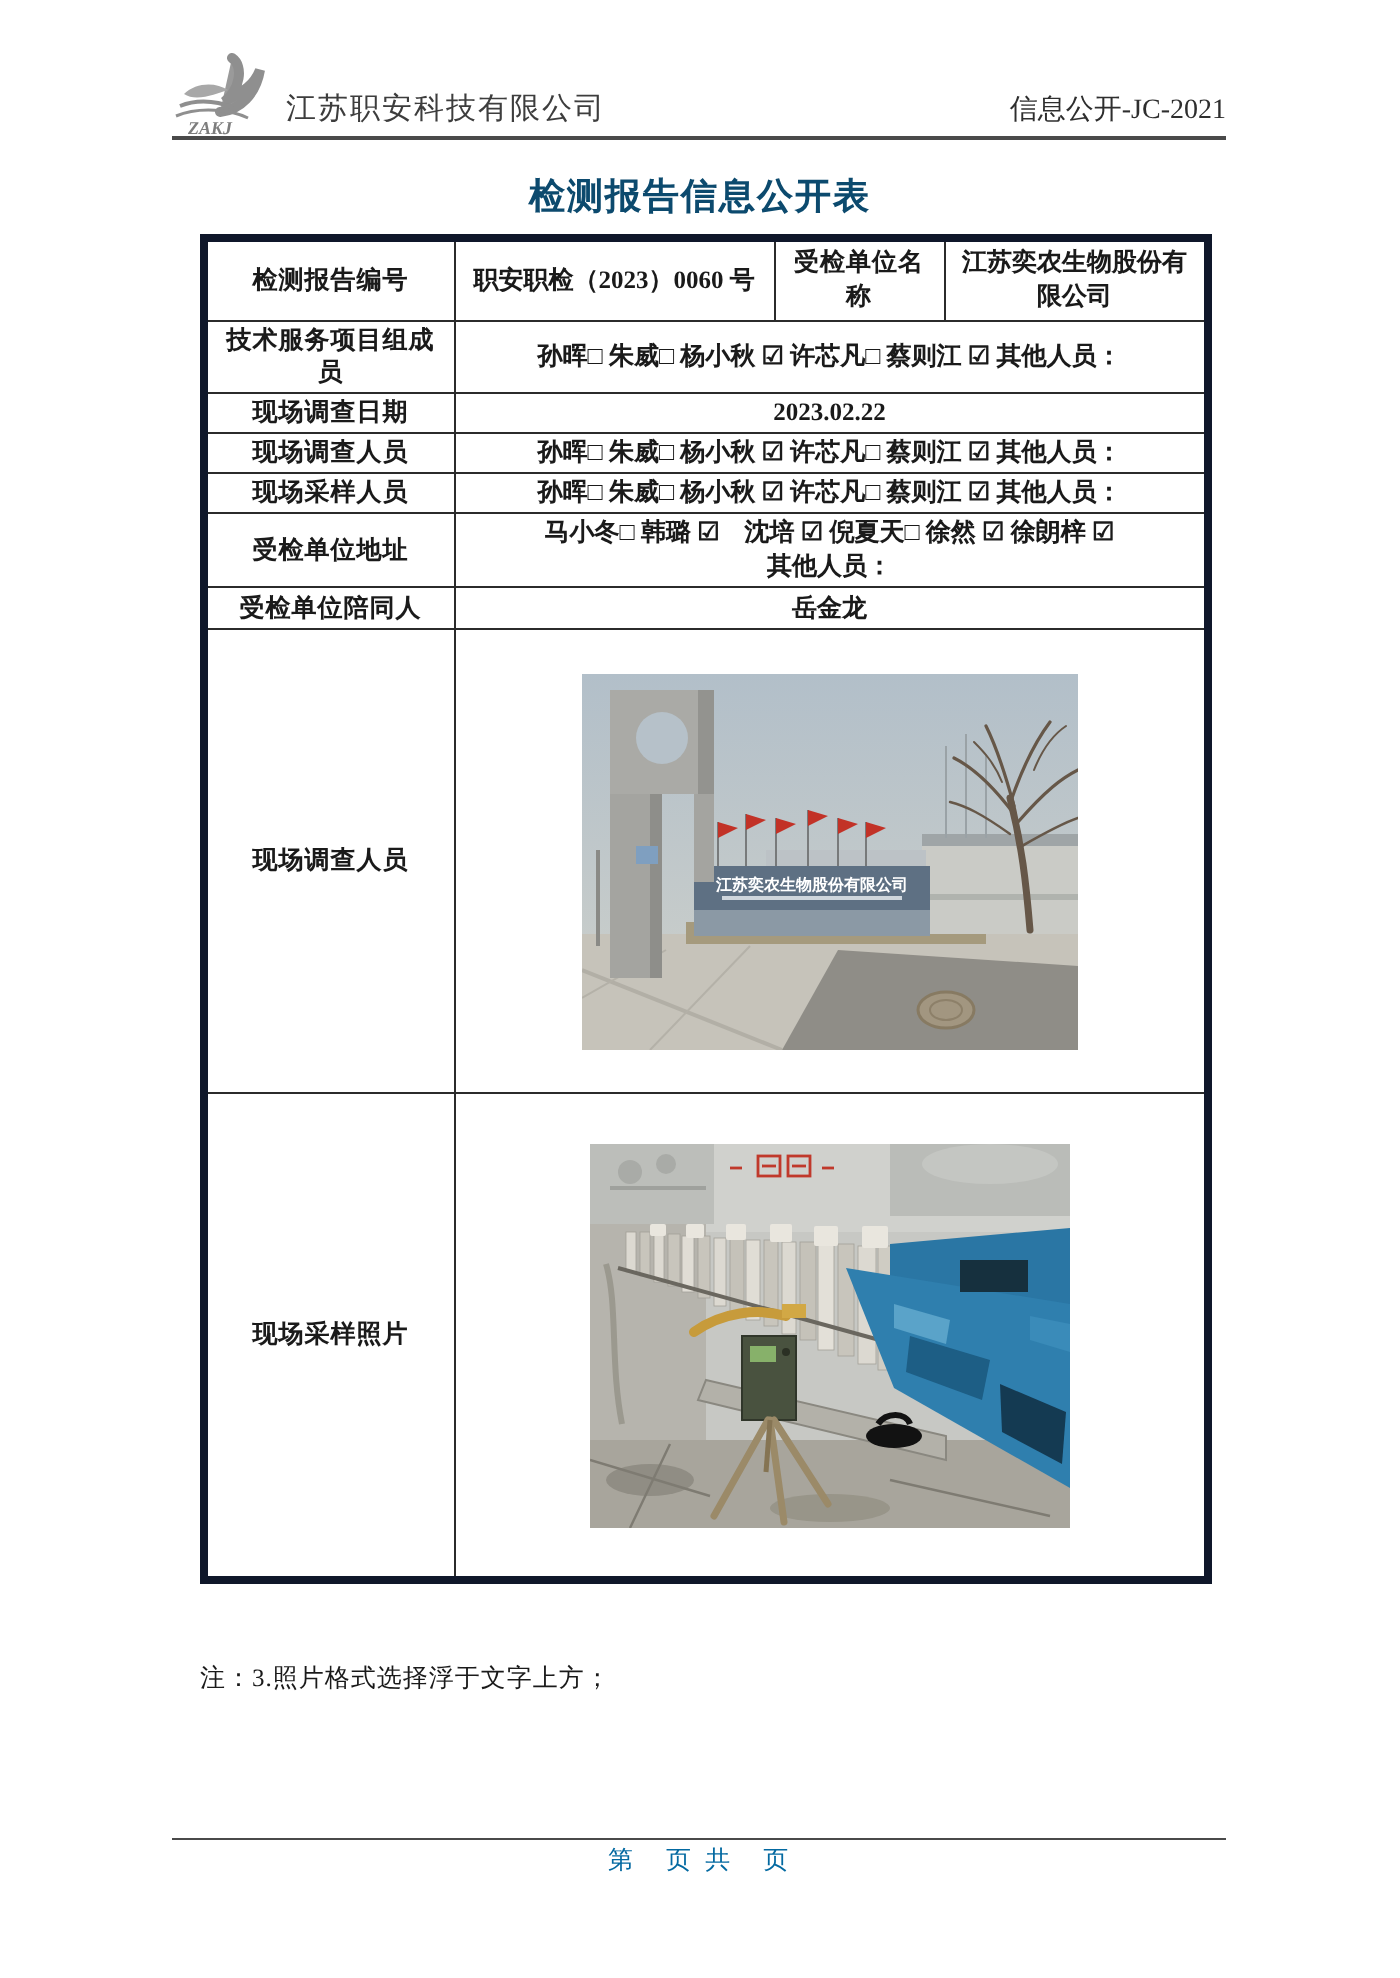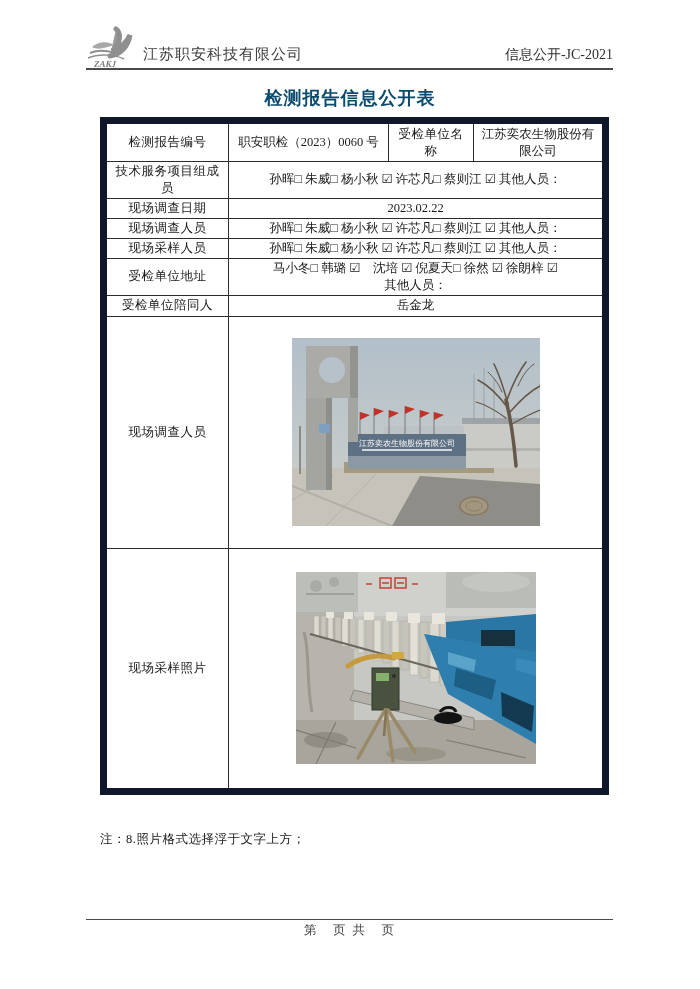--- a/index.html
+++ b/index.html
@@ -27,21 +27,21 @@
   
   table.form {
     position:absolute; left:100px; top:117px; width:502px;
     border-collapse:collapse; table-layout:fixed;
     font-size:12.5px; color:#1a1a1a;
   }
   table.form td {
     border:1px solid #2b2b2b; text-align:center; vertical-align:middle;
     padding:1px 4px; line-height:1.35; overflow:hidden;
   }
-  table.form { border:7px solid #0f172a; }
+  table.form { border:4px solid #0f172a;font-weight:bold; }
   td.label-cell { letter-spacing:0.5px; }
   td.left { text-align:left; padding-left:7px; }
   tr.r1 { height:41px; }
   tr.r2 { height:36px; }
   tr.r-sm { height:20px; }
   tr.r-lab { height:37px; }
   tr.r-escort { height:21px; }
   tr.r-photo1 { height:232px; }
   tr.r-photo2 { height:243px; }
   .lab-lines { text-align:left; padding-left:3px; }
@@ -50,21 +50,21 @@
   
   .note {
     position:absolute; left:100px; top:831px; font-size:12.5px; color:#1a1a1a;
     letter-spacing:0.5px;
   }
   .footer-line {
     position:absolute; left:86px; top:919px; width:527px; border-top:1.5px solid #4a4a4a;
   }
   .footer-text {
     position:absolute; left:0; top:922px; width:700px; text-align:center;
-    font-size:12.5px; color:#404040; letter-spacing:2px;
+    font-size:12.5px; color:#0369a1; letter-spacing:2px;
   }
 </style>
 </head>
 <body>
 
 <div class="page">
 
   <div class="header">
     <div class="header-left">
       <svg class="logo" viewBox="0 0 56 44">
@@ -292,18 +292,18 @@
             <line x1="92" y1="138" x2="119" y2="180"></line>
           </g>
           <line x1="90" y1="138" x2="88" y2="164" stroke="#857453" stroke-width="2.5"></line>
         </svg>
         </div>
       </td>
     </tr>
   </tbody>
     </table>
 
-  <div class="note">注：8.照片格式选择浮于文字上方；</div>
+  <div class="note">注：3.照片格式选择浮于文字上方；</div>
 
   <div class="footer-line"></div>
   <div class="footer-text">第　页 共　页</div>
 
 </div>
 
 </body></html>

